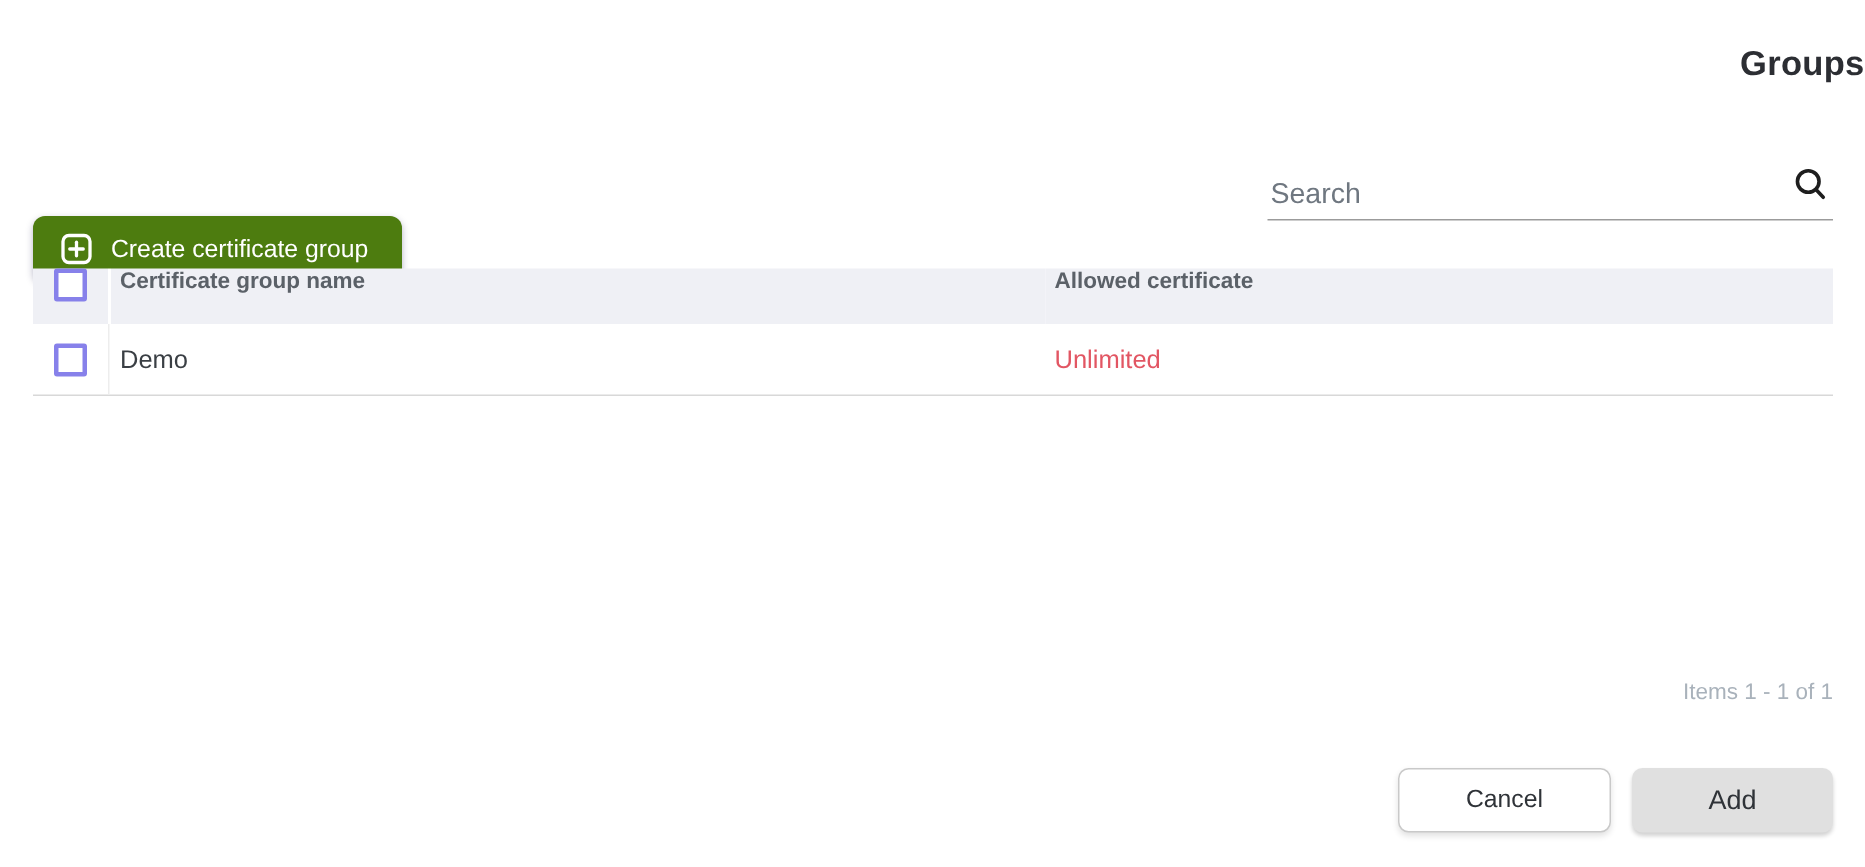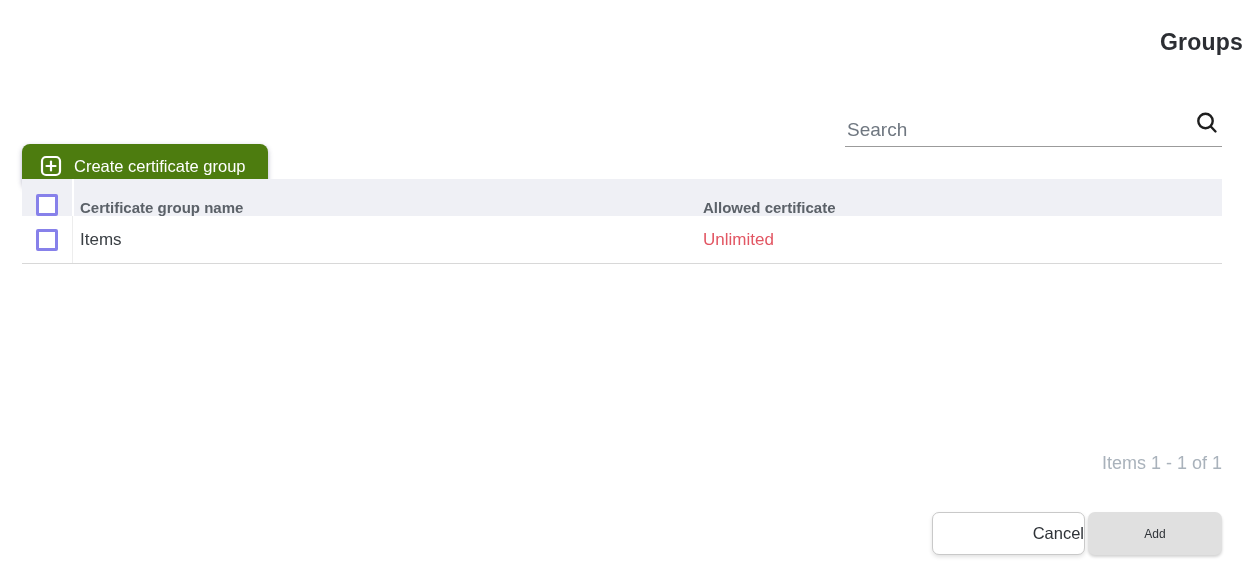--- a/index.html
+++ b/index.html
@@ -54,57 +54,56 @@
   }
 
   
   .table { position: absolute; left: 22px; top: 179px; width: 1200px; }
   .tr {
     display: grid;
     grid-template-columns: 50px 2px 623px 1fr;
     align-items: center;
   }
   .tr.head { height: 37px; }
-  .tr.head .cell-bg { background: #eff0f5; height: 100%; display: flex; align-items: flex-end; }
+  .tr.head .cell-bg { background: #eff0f5; height: 100%; display: flex; align-items: flex-start; }
   .tr.head .gap { background: #ffffff; height: 100%; }
   .tr.body-row { height: 48px; border-bottom: 1px solid #d8d8d8; }
   .tr.body-row .gap { background: #ededed; width: 1px; height: 100%; justify-self: start; }
   .cell-check { display: flex; justify-content: center; align-items: center; height: 100%; }
   .checkbox {
     width: 22px; height: 22px;
     border: 3px solid #8781ea; border-radius: 2px;
     background: #ffffff; cursor: pointer;
   }
   .th-text {
     font-size: 15px; font-weight: 700; color: #5b6168; padding-left: 6px;
   }
   .td-text { font-size: 17px; color: #3a3f44; padding-left: 6px; }
   .td-text.danger { color: #e25663; text-align: center; }
 
   
   .items-summary {
     position: absolute; right: 21px; top: 453px;
-    font-size: 18px; color: #a9b2bb;
+    font-size: 15px; color: #a9b2bb;
   }
 
   
   .cancel-btn {
-    position: absolute; left: 932px; top: 512px; width: 153px; height: 43px;
+    position: absolute; left: 932px; top: 512px; width: 142px; height: 43px;
     background: #ffffff; border: 1px solid #c9c9c9; border-radius: 7px;
     box-shadow: 0 2px 4px rgba(0,0,0,0.12);
     font-size: 16.5px; color: #2f3338;
     font-family: "Liberation Sans", sans-serif;
     cursor: pointer;
-    text-align: right;
   }
   .add-btn {
     position: absolute; left: 1088px; top: 512px; width: 134px; height: 43px;
     background: #e0e0e0; border: none; border-radius: 7px;
     box-shadow: 0 2px 3px rgba(0,0,0,0.18);
-    font-size: 12px; color: #2f3338;
+    font-size: 18px; color: #2f3338;
     font-family: "Liberation Sans", sans-serif;
     cursor: pointer;
   }
 </style>
 </head>
 <body>
 
 <div class="stage">
 
   <h1 class="page-title">Groups</h1>
@@ -146,21 +145,21 @@
         <span class="th-text">Allowed certificate</span>
       </div>
     </div>
 
     <div class="tr body-row">
       <div class="cell-check">
         <div class="checkbox"></div>
       </div>
       <div class="gap"></div>
       <div>
-        <span class="td-text">Items</span>
+        <span class="td-text">Demo</span>
       </div>
       <div>
         <span class="td-text danger">Unlimited</span>
       </div>
     </div>
 
   </div>
 
   <div class="items-summary">Items 1 - 1 of 1</div>
 

